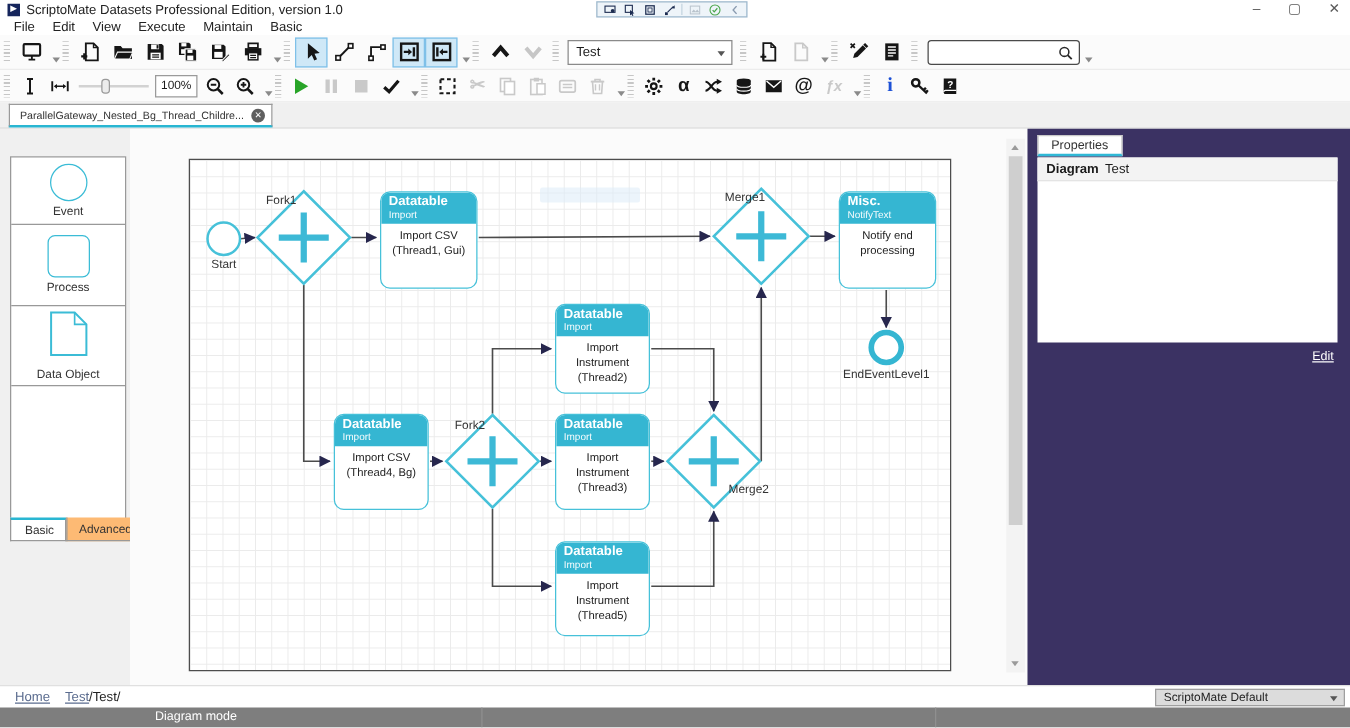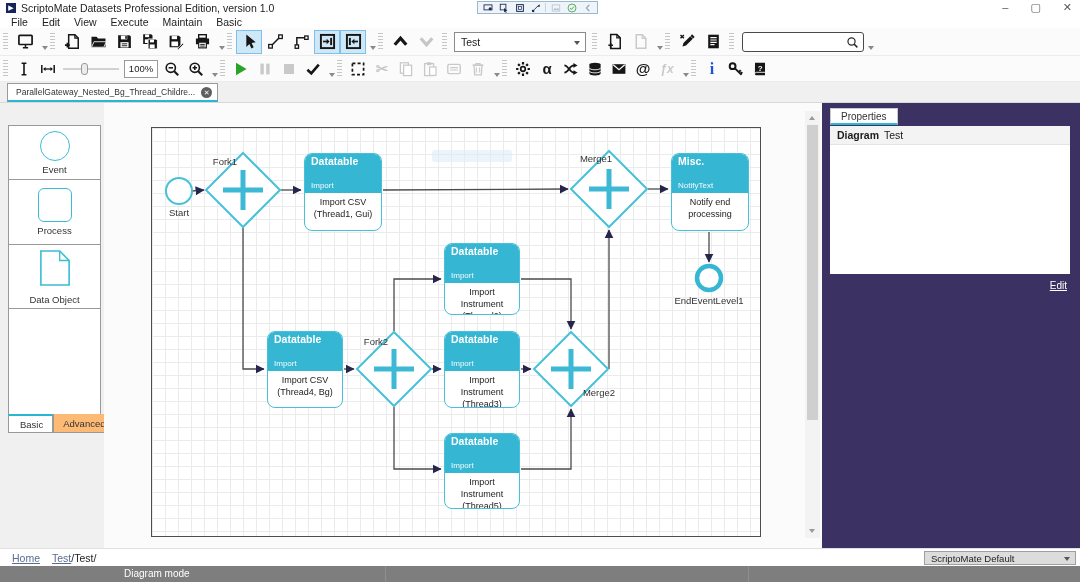--- a/index.html
+++ b/index.html
@@ -68,21 +68,21 @@
   .pal-tab.active { background:#fff; border-top:2px solid #29b6d2;padding-left:11px; }
 
   .canvas { flex:1; position:relative; background:#fbfbfb; min-width:0; }
   .page { position:absolute; left:47px; top:24px; width:610px; height:410px; background:#fff; border:1px solid #4d4d4d;
     background-image:linear-gradient(#ebebeb 1px,transparent 1px),linear-gradient(90deg,#ebebeb 1px,transparent 1px);
     background-size:13px 13px; }
   .page svg.wires { position:absolute; left:0; top:0; width:610px; height:410px; }
   .task { position:absolute; border:1.6px solid #46c1d9; border-radius:8px; background:#fff; overflow:hidden; }
   .task .hd { background:#35b6d2; color:#fff; padding:2px 6px 3px; }
   .task .hd .t { display:block; font-size:10.5px; font-weight:bold; line-height:1.1; }
-  .task .hd .s { display:block; font-size:8px; line-height:1.1; opacity:.95;margin-top:14px; }
+  .task .hd .s { display:block; font-size:8px; line-height:1.1; opacity:.95; }
   .task .bd { font-size:9px; color:#222; text-align:center; padding:4px 2px; white-space:pre-line; line-height:1.3; }
   .dlabel { position:absolute; transform:translate(-50%,-50%); font-size:9.5px; color:#333; white-space:nowrap; }
   .sel-highlight { position:absolute; background:#dcebf8; opacity:.55; border-radius:2px; }
   .vscroll { position:absolute; right:2px; top:8px; bottom:10px; width:15px; background:#f3f3f3; }
   .vscroll .arr { position:absolute; left:4px; width:0; height:0; border-left:3.5px solid transparent; border-right:3.5px solid transparent; }
   .vscroll .arr.up { top:5px; border-bottom:4px solid #9a9a9a; }
   .vscroll .arr.dn { bottom:5px; border-top:4px solid #9a9a9a; }
   .vscroll .thumb { position:absolute; left:2px; width:11px; top:14px; height:295px; background:#cfcfcf; }
 
   .rightpanel { width:258px; background:#3b3263; position:relative; flex:none; }

